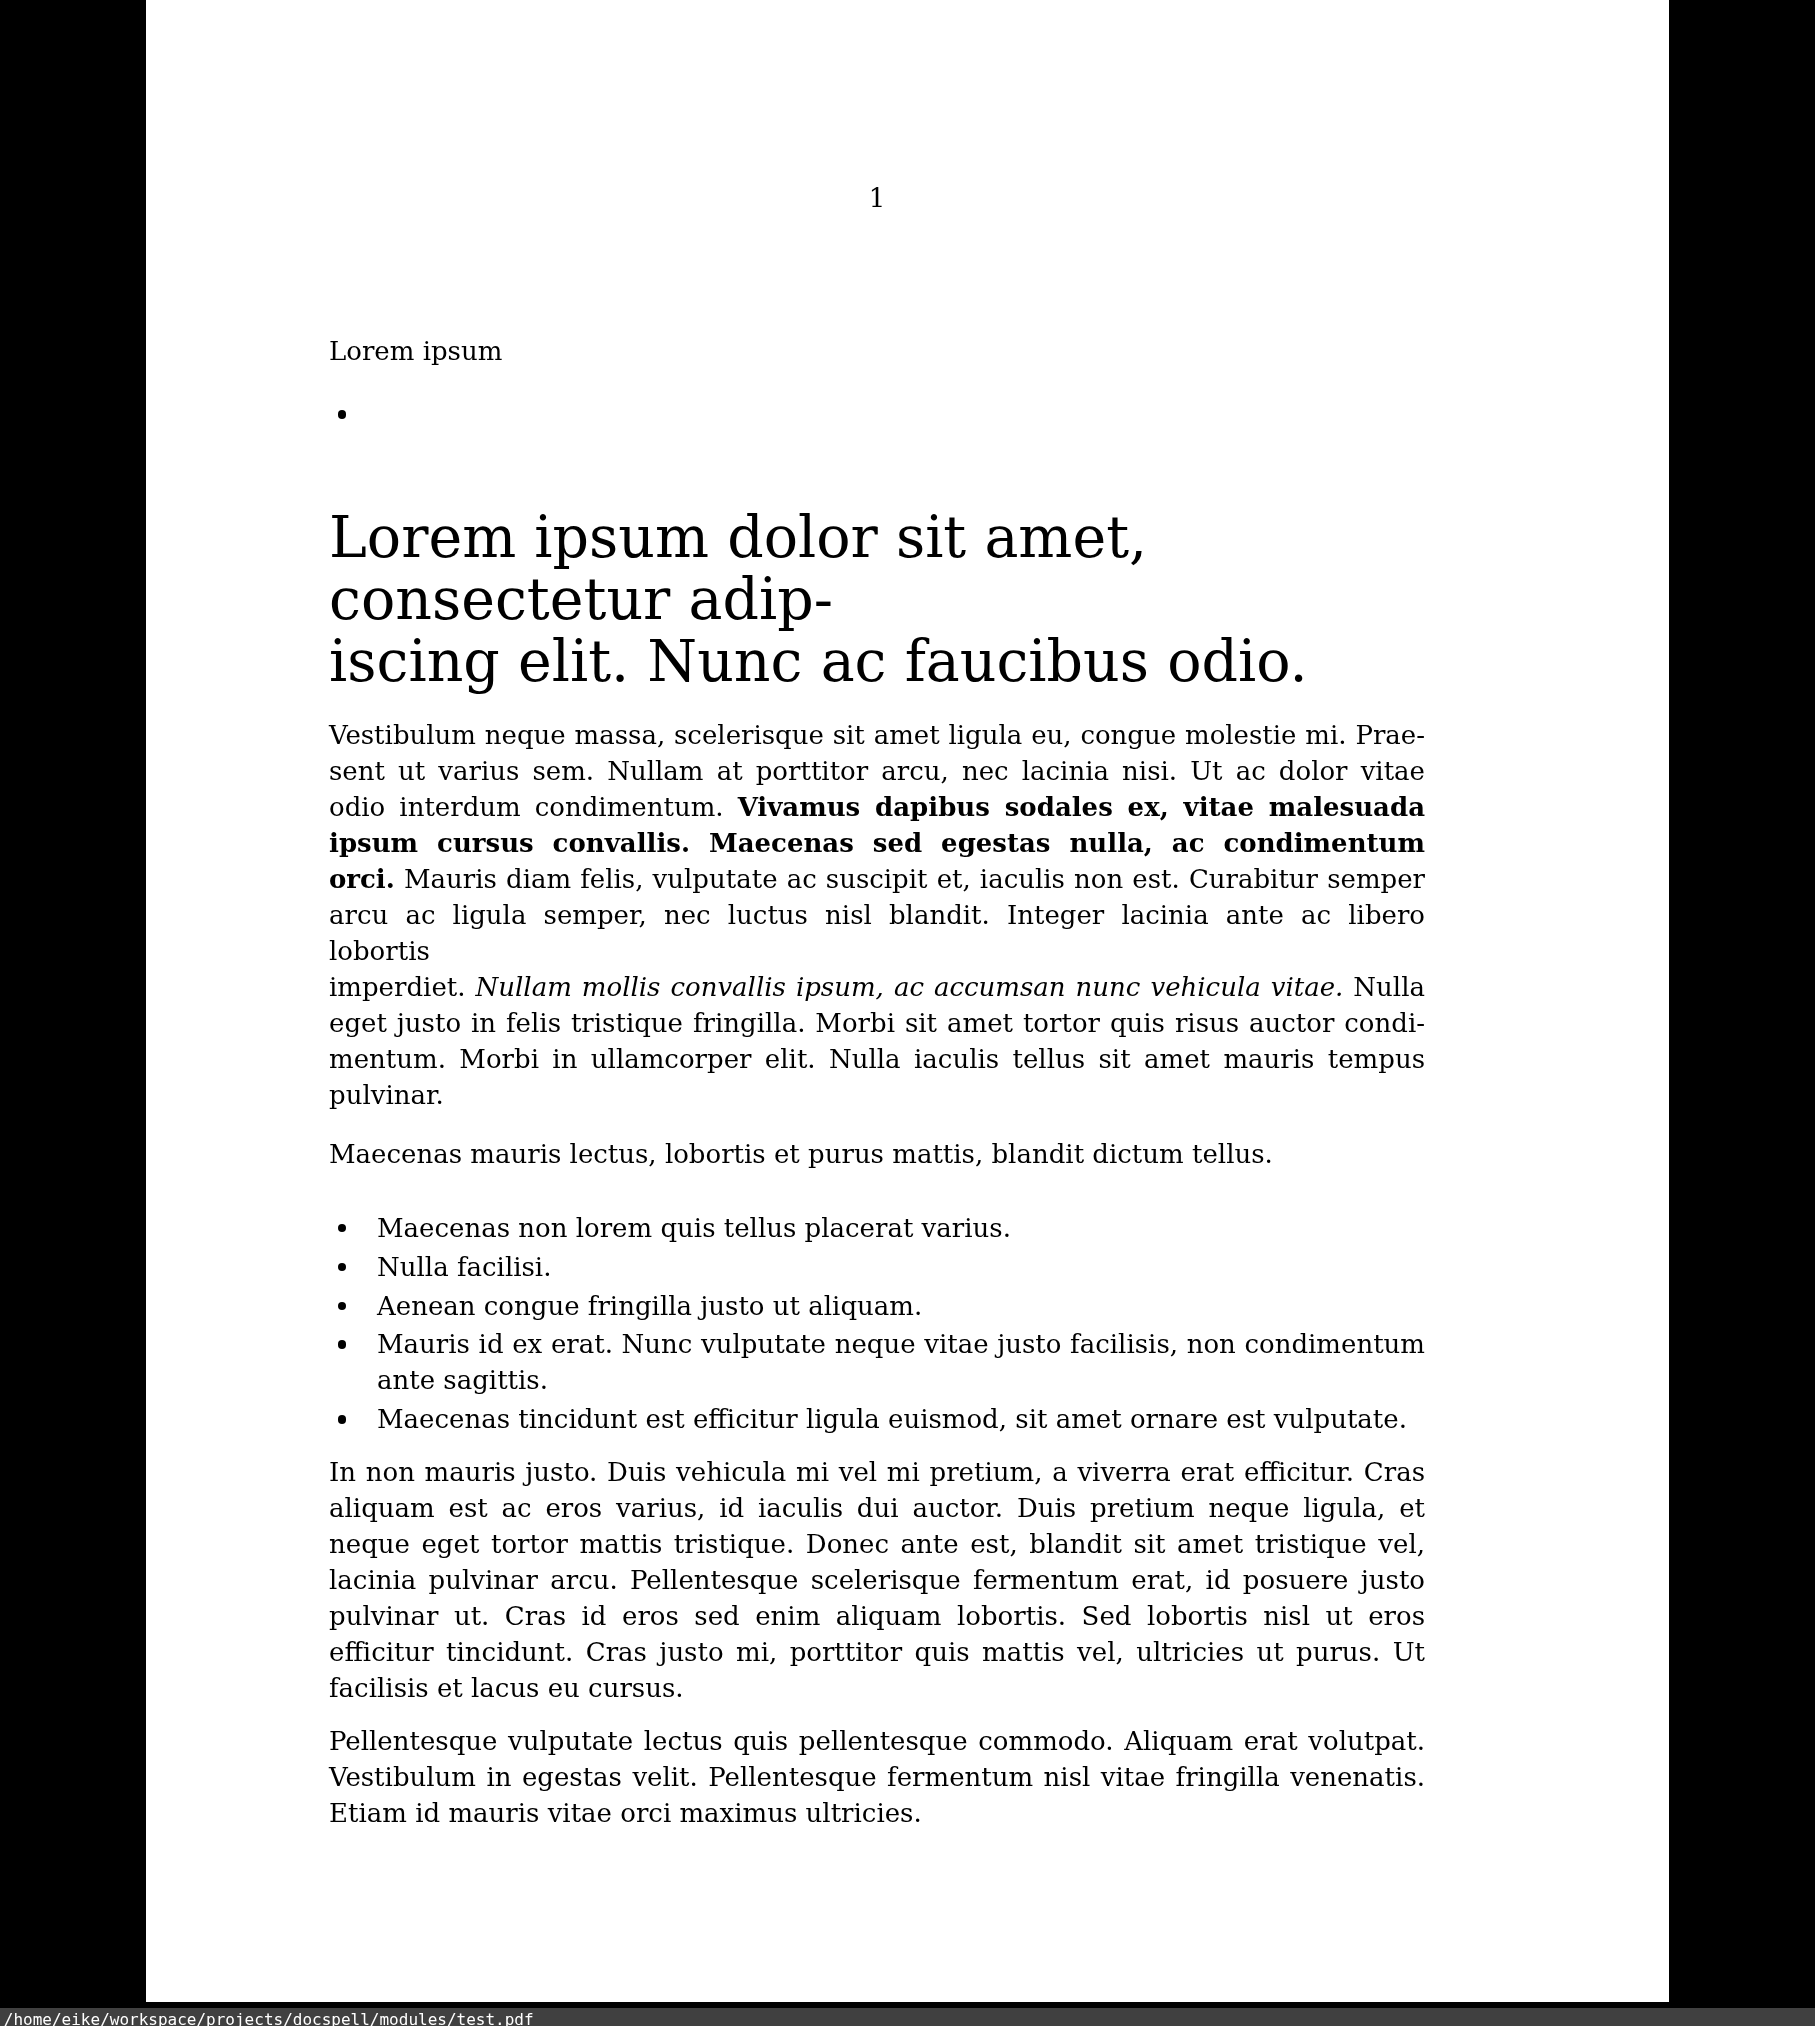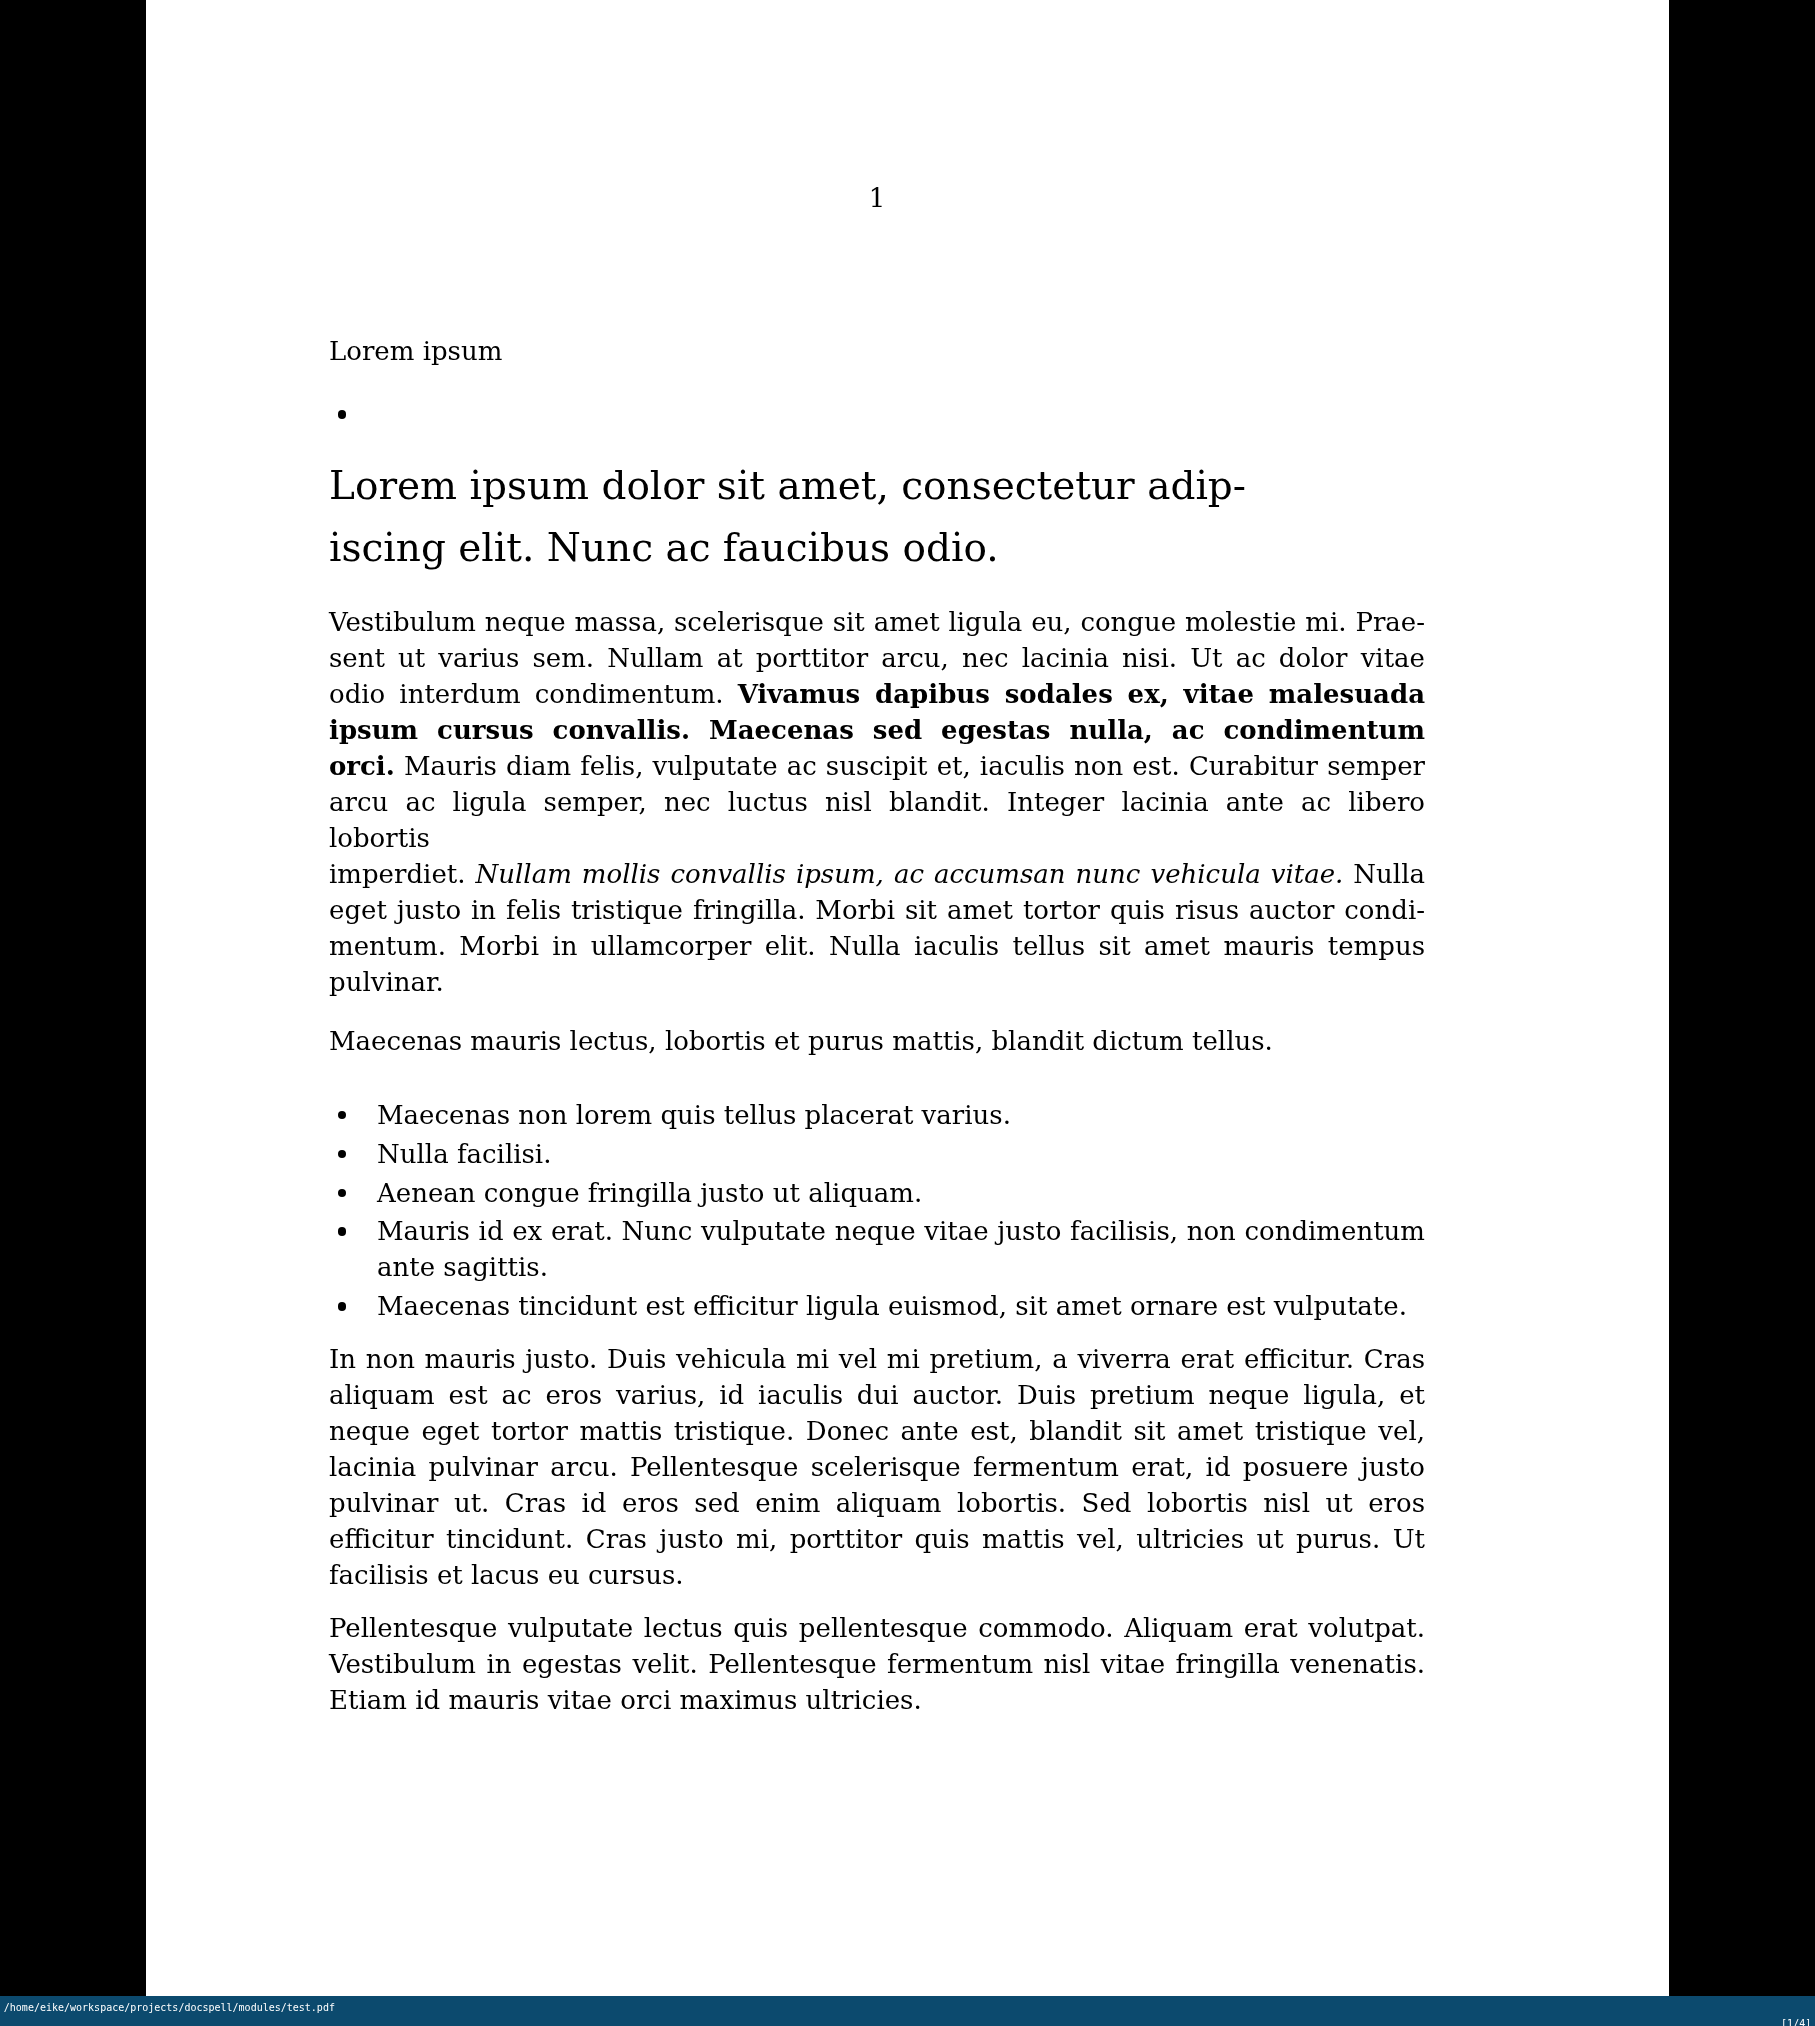--- a/index.html
+++ b/index.html
@@ -35,45 +35,45 @@
   }
   .block { margin: 0; }
   .line { min-height: 36px; text-align: left; }
   .line.flush { text-align: justify; text-align-last: justify; }
   .seg.bold { font-weight: bold; }
   .seg.italic { font-style: italic; }
 
   
   .b-intro-line        { margin-top: 332px; }
   .b-empty-bullet-list { margin-top: 27.4px; }
-  .b-section-heading   { margin-top: 23px; font-size: 39px; line-height: 62px; }
+  .b-section-heading   { margin-top: 74px; font-size: 57px; line-height: 62px; }
   .b-paragraph-1       { margin-top: 24.6px; }
   .b-paragraph-2       { margin-top: 23px; }
   .b-bullet-list       { margin-top: 38px; }
   .b-paragraph-3       { margin-top: 17px; }
   .b-paragraph-4       { margin-top: 17px; }
 
   .list-item { position: relative; padding-left: 48px; min-height: 36px; }
   .list-item + .list-item { margin-top: 2.8px; }
   .bullet {
     position: absolute;
     left: 8.5px; top: 14px;
     width: 8.5px; height: 8.5px;
     border-radius: 50%;
     background: #000000;
   }
 
   .status-bar {
     position: absolute;
     left: 0; bottom: 0;
-    width: 100%; height: 30px;
-    background: #0c4a6e;
+    width: 100%; height: 18px;
+    background: #404040;
     color: #ffffff;
     font-family: "DejaVu Sans Mono", monospace;
-    font-size: 10px;
+    font-size: 16px;
     line-height: 24.6px;
   }
   .status-bar .file-path { position: absolute; left: 3.8px; top: 0; white-space: pre; }
   .status-bar .page-indicator { position: absolute; right: 3.8px; top: 16px; white-space: pre; }
 </style>
 </head>
 <body>
 
 <div class="viewer">
   <div class="pdf-page">

